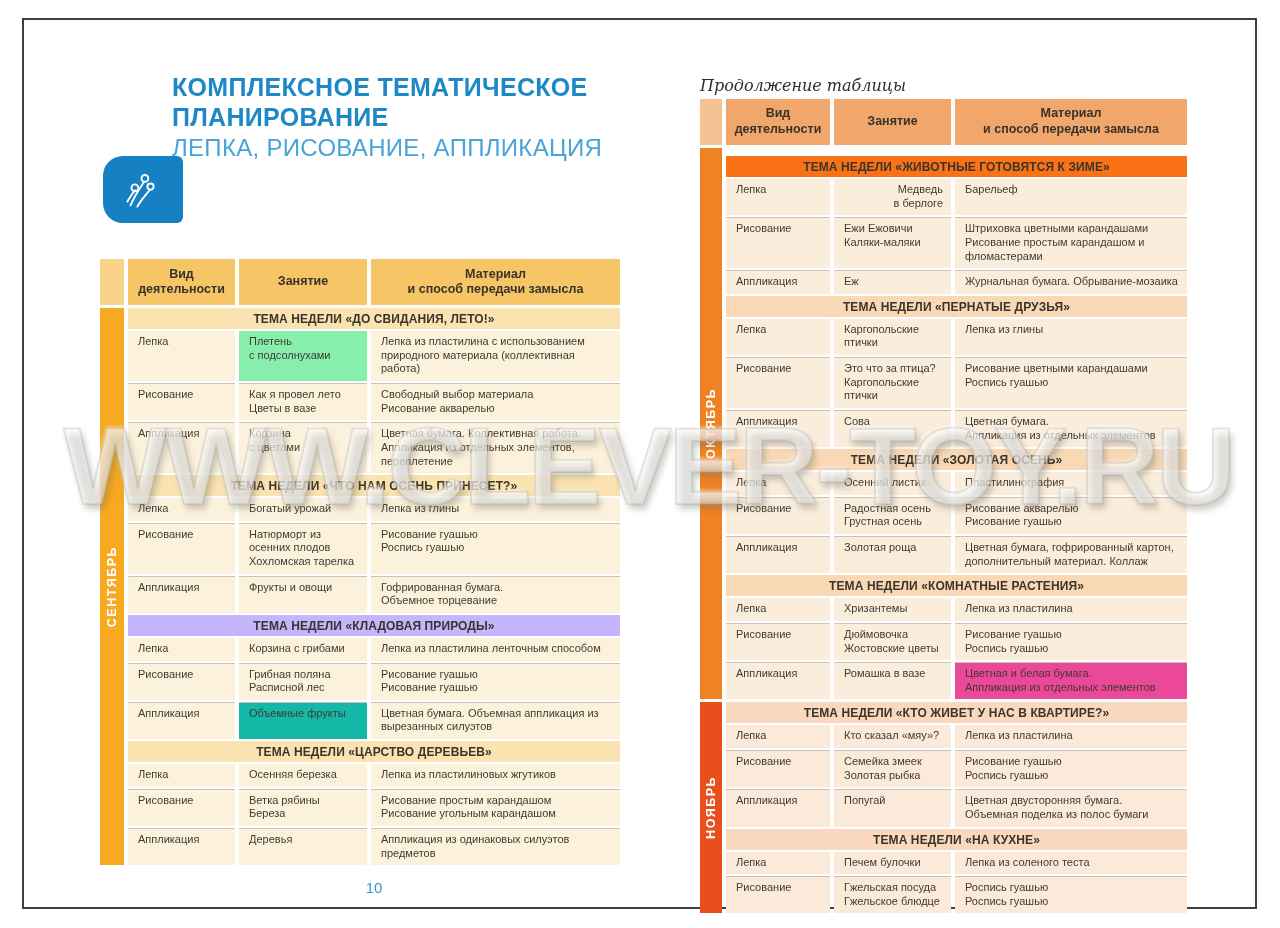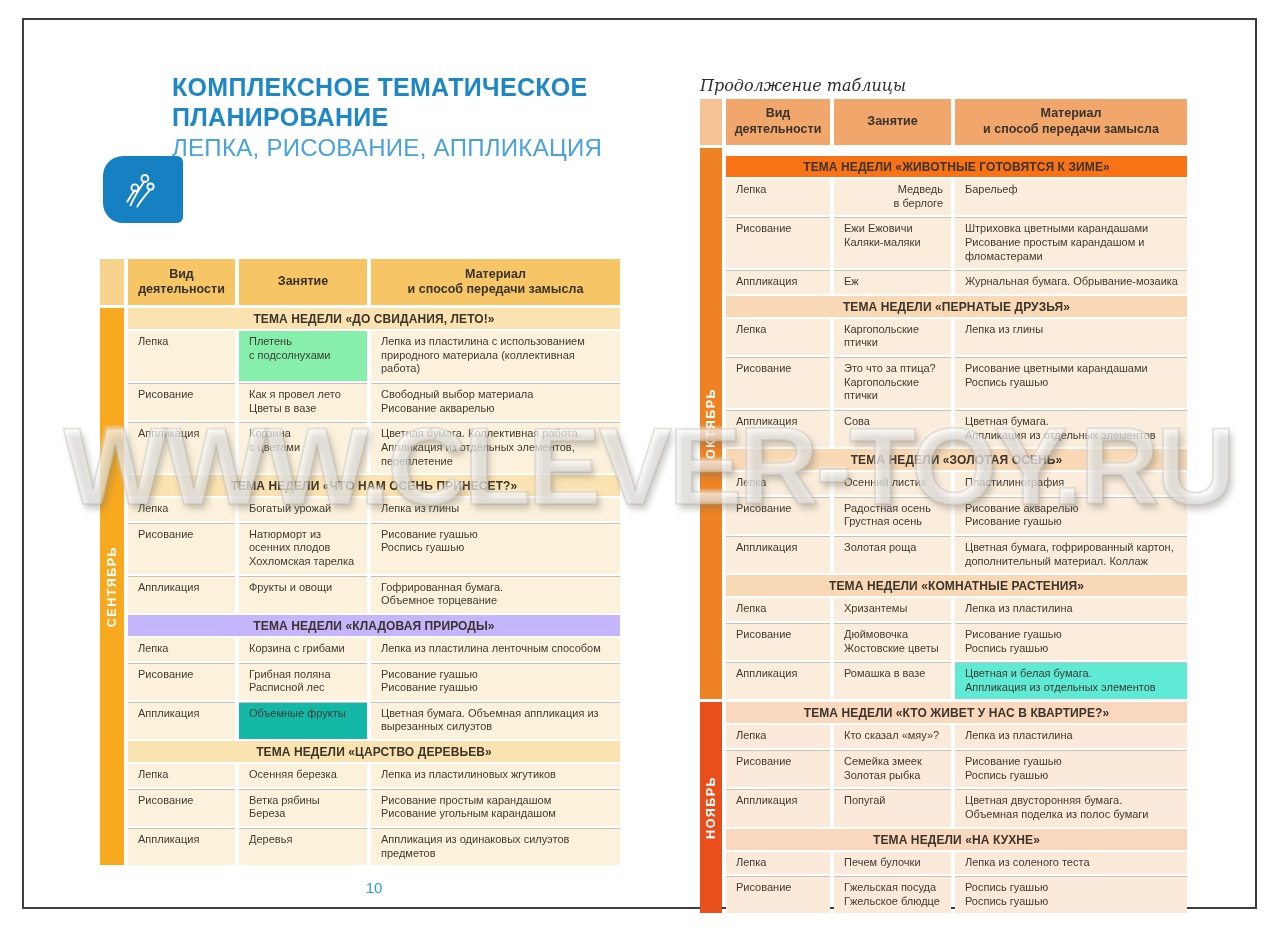--- a/index.html
+++ b/index.html
@@ -265,21 +265,21 @@
           <div class="t-row">
             <div class="t-cell ca" style="background: rgb(251, 237, 219);">Рисование</div>
             <div class="t-cell cl" style="background: rgb(251, 237, 219);">Дюймовочка
 Жостовские цветы</div>
             <div class="t-cell cm" style="background: rgb(251, 237, 219);">Рисование гуашью
 Роспись гуашью</div>
           </div>
           <div class="t-row">
             <div class="t-cell ca" style="background: rgb(251, 237, 219);">Аппликация</div>
             <div class="t-cell cl" style="background: rgb(251, 237, 219);">Ромашка в вазе</div>
-            <div class="t-cell cm" style="background: #5eead4;">Цветная и белая бумага.
+            <div class="t-cell cm" style="background: #ec4899;">Цветная и белая бумага.
 Аппликация из отдельных элементов</div>
           </div>
         </div>
       </div>
       <div class="month-group">
         <div class="month-bar" style="background: rgb(233, 78, 29);">
           <span class="month-label">НОЯБРЬ</span>
         </div>
         <div class="sections">
           <div class="theme-band" style="background: rgb(250, 216, 190);">ТЕМА НЕДЕЛИ «КТО ЖИВЕТ У НАС В КВАРТИРЕ?»</div>

